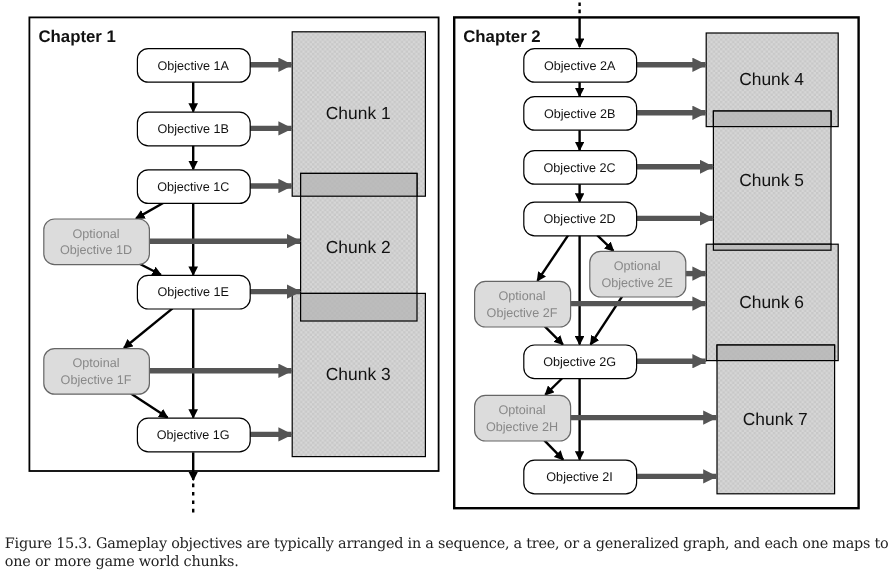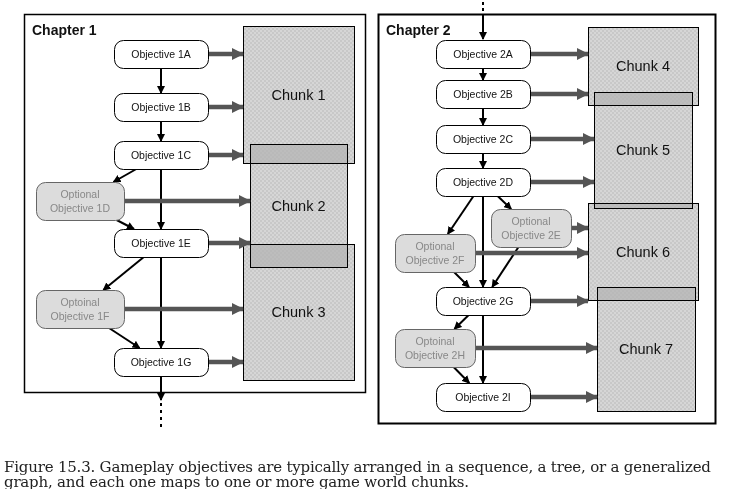--- a/index.html
+++ b/index.html
@@ -2,21 +2,21 @@
 <html><head>
 <meta charset="utf-8">
 <style>
   html,body{margin:0;padding:0;background:#fff;}
   body{width:746px;height:489px;position:relative;overflow:hidden;font-family:"Liberation Sans",sans-serif;}
   #diagram{position:absolute;left:0;top:0;}
   .chap-title{font-family:"Liberation Sans",sans-serif;font-weight:bold;font-size:14px;fill:#111;}
   .obj-text{font-family:"Liberation Sans",sans-serif;font-size:10.5px;fill:#111;}
   .opt-text{font-family:"Liberation Sans",sans-serif;font-size:10.5px;fill:#888;}
   .chunk-text{font-family:"Liberation Sans",sans-serif;font-size:14.5px;fill:#111;}
-  #caption{position:absolute;left:4px;top:460px;width:740px;font-family:"DejaVu Serif","Liberation Serif",serif;font-size:15px;line-height:15px;color:#222;letter-spacing:-0.2px;}
+  #caption{position:absolute;left:4px;top:446px;width:740px;font-family:"DejaVu Serif","Liberation Serif",serif;font-size:12px;line-height:15px;color:#222;letter-spacing:-0.2px;}
 </style>
 </head>
 <body>
 
 <svg id="diagram" width="746" height="440" viewBox="0 0 746 440">
   <defs>
     <pattern id="chk" width="4" height="4" patternUnits="userSpaceOnUse">
       <rect width="4" height="4" fill="#d6d6d6"></rect>
       <rect width="2" height="2" fill="#c8c8c8"></rect>
       <rect x="2" y="2" width="2" height="2" fill="#c8c8c8"></rect>

